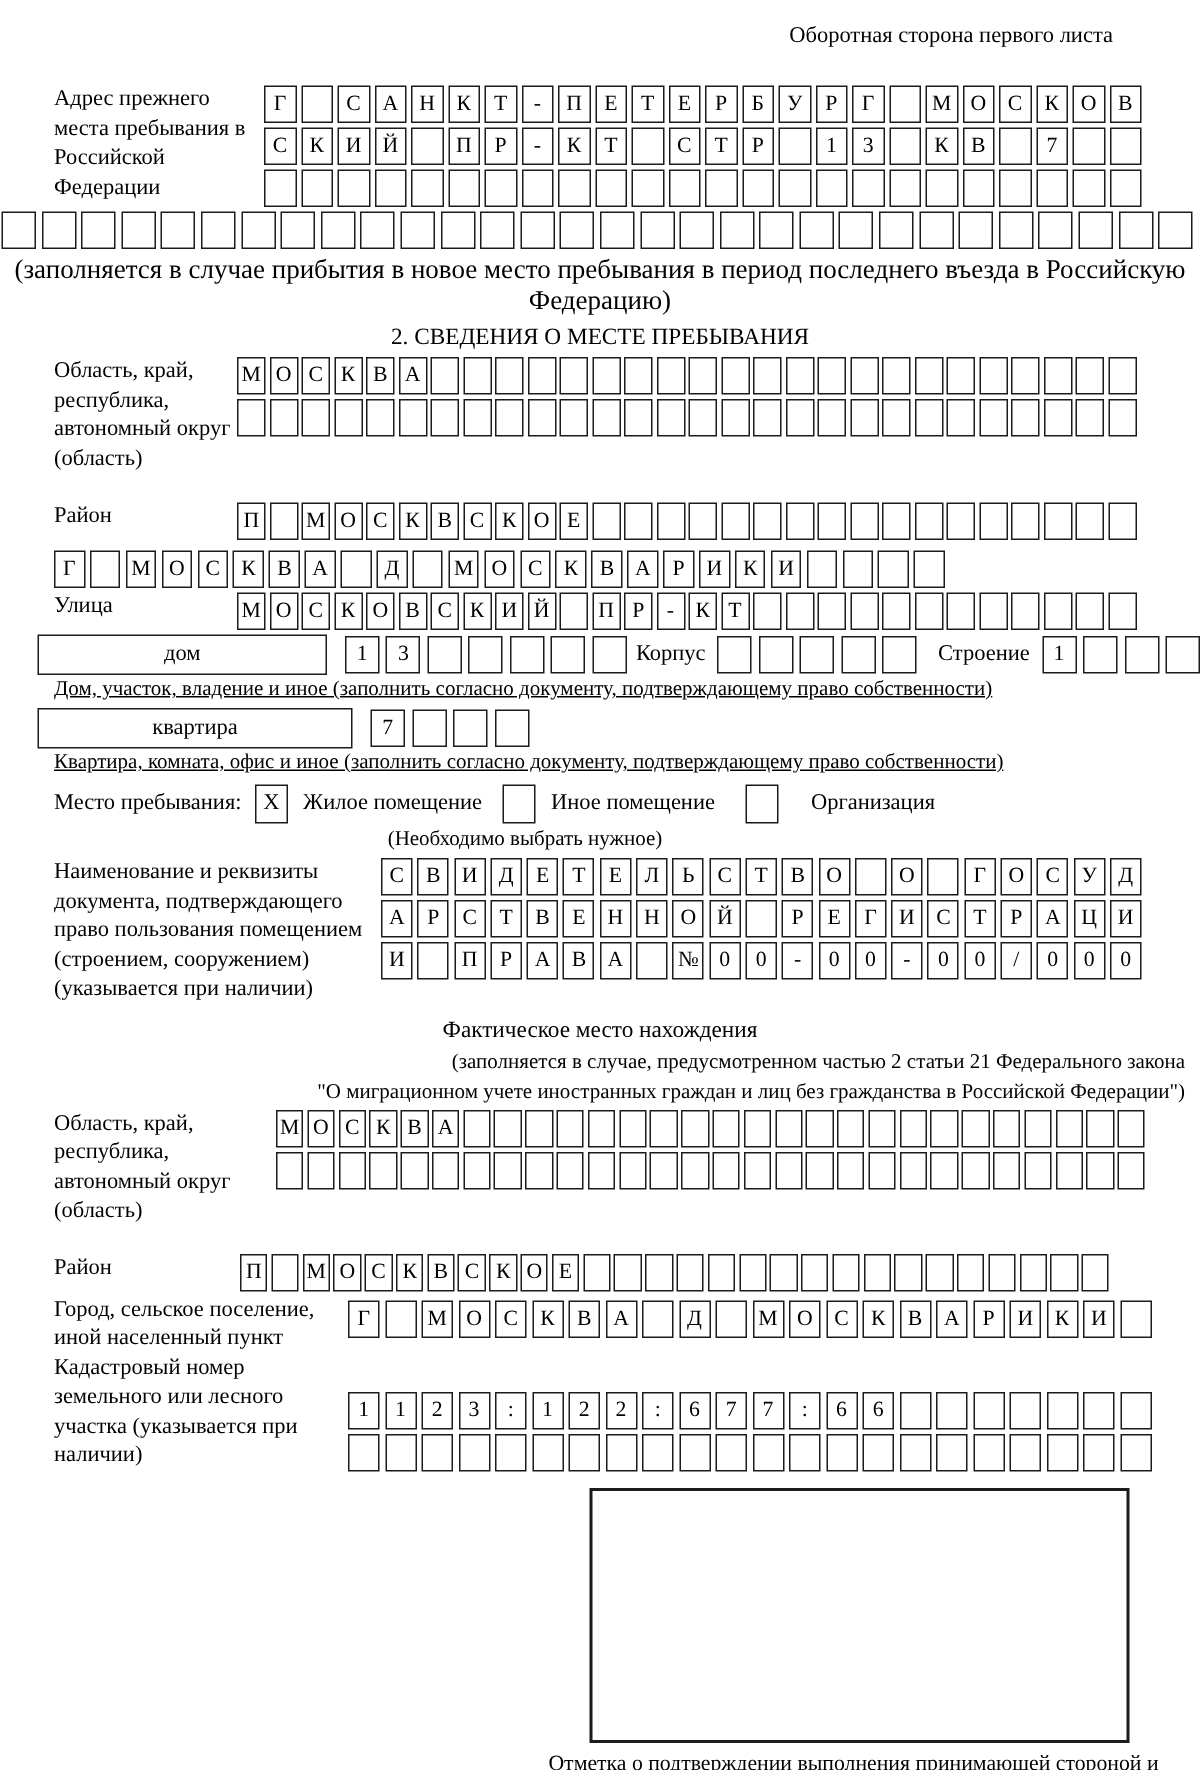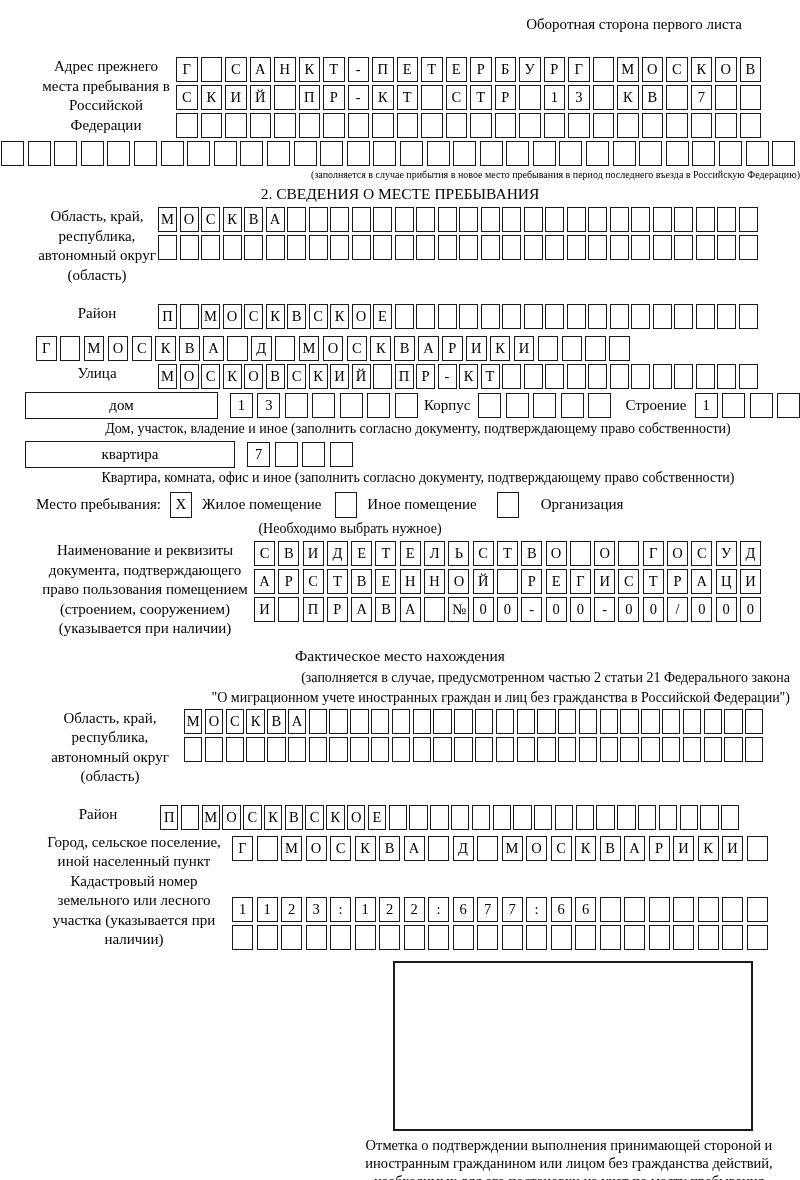--- a/index.html
+++ b/index.html
@@ -3,45 +3,45 @@
 <meta charset="utf-8">
 <style>
   html,body{margin:0;padding:0;}
   body{
     width:800px;height:1180px;background:#ffffff;color:#000;
     font-family:"Liberation Serif","DejaVu Serif",serif;
     font-size:15px;position:relative;overflow:hidden;
   }
   .corner-note{padding:16px 58px 0 0;text-align:right;font-size:15px;}
   .field{display:flex;align-items:flex-start;margin-left:36px;}
-  .label{flex:0 0 auto;font-size:15px;line-height:19.5px;text-align:center;}
+  .label{flex:0 0 auto;font-size:15px;line-height:19.5px;}
   .rows{display:flex;flex-direction:column;}
   .boxes{display:flex;gap:var(--g,3px);margin-bottom:3px;}
   .cell{
     flex:0 0 var(--w,20px);width:var(--w,20px);height:25px;box-sizing:border-box;
     border:1.8px solid #1b1b1b;display:flex;align-items:center;justify-content:center;
     font-size:14.5px;background:#fff;
   }
   .b24{--w:21.5px;--g:3px;}
   .b30{--w:23px;--g:3.6px;margin-left:1px;}
   .b28{--w:19px;--g:2.5px;}
   .b28f{--w:18.4px;--g:2.4px;}
   .b25{--w:20.5px;--g:3.4px;}
   .b21{--w:21px;--g:3.3px;}
   .b22{--w:21px;--g:3.5px;}
   .bnum{--w:23px;--g:4.5px;}
-  .caption{font-size:10px;text-align:right;margin:1px 0 4px 0;}
+  .caption{font-size:18px;text-align:center;margin:1px 0 4px 0;}
   .sec-title{font-weight:normal;font-size:15.5px;text-align:center;margin:5px 0 4px 0;}
   .widebox{
     box-sizing:border-box;height:27px;border:1.8px solid #1b1b1b;
     display:flex;align-items:center;justify-content:center;font-size:15px;background:#fff;
   }
   .inline-row{display:flex;align-items:center;margin-left:25px;}
   .side-label{font-size:15px;}
-  .left-caption{font-size:14px;margin:2px 0 4px 36px;text-align:center;}
+  .left-caption{font-size:14px;margin:2px 0 4px 36px;text-align:left;text-decoration:underline;}
   .mesto-row{display:flex;align-items:center;margin:5px 0 0 36px;height:27px;}
   .checkbox{
     width:22px;height:26px;box-sizing:border-box;border:1.8px solid #1b1b1b;
     display:flex;align-items:center;justify-content:center;font-size:15px;background:#fff;
   }
   .center-note{font-size:14px;text-align:center;width:360px;margin:3px 0 2px 170px;}
   .fakt-note{font-size:14px;text-align:right;margin:0 10px 2px 10px;line-height:18px;}
   .stamp-box{
     box-sizing:border-box;margin:8px 0 0 393px;width:360px;height:170px;
     border:2px solid #1b1b1b;background:#fff;

